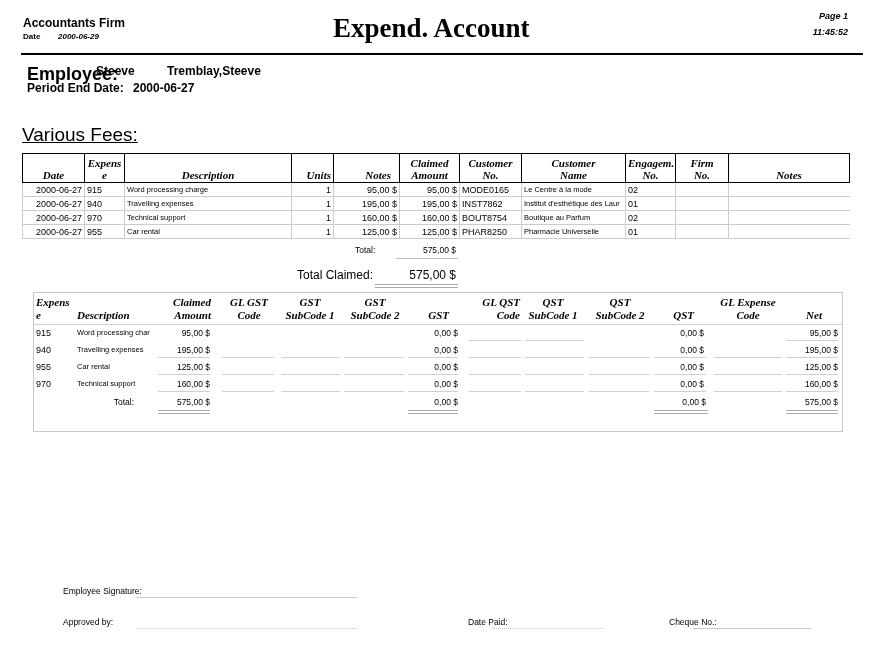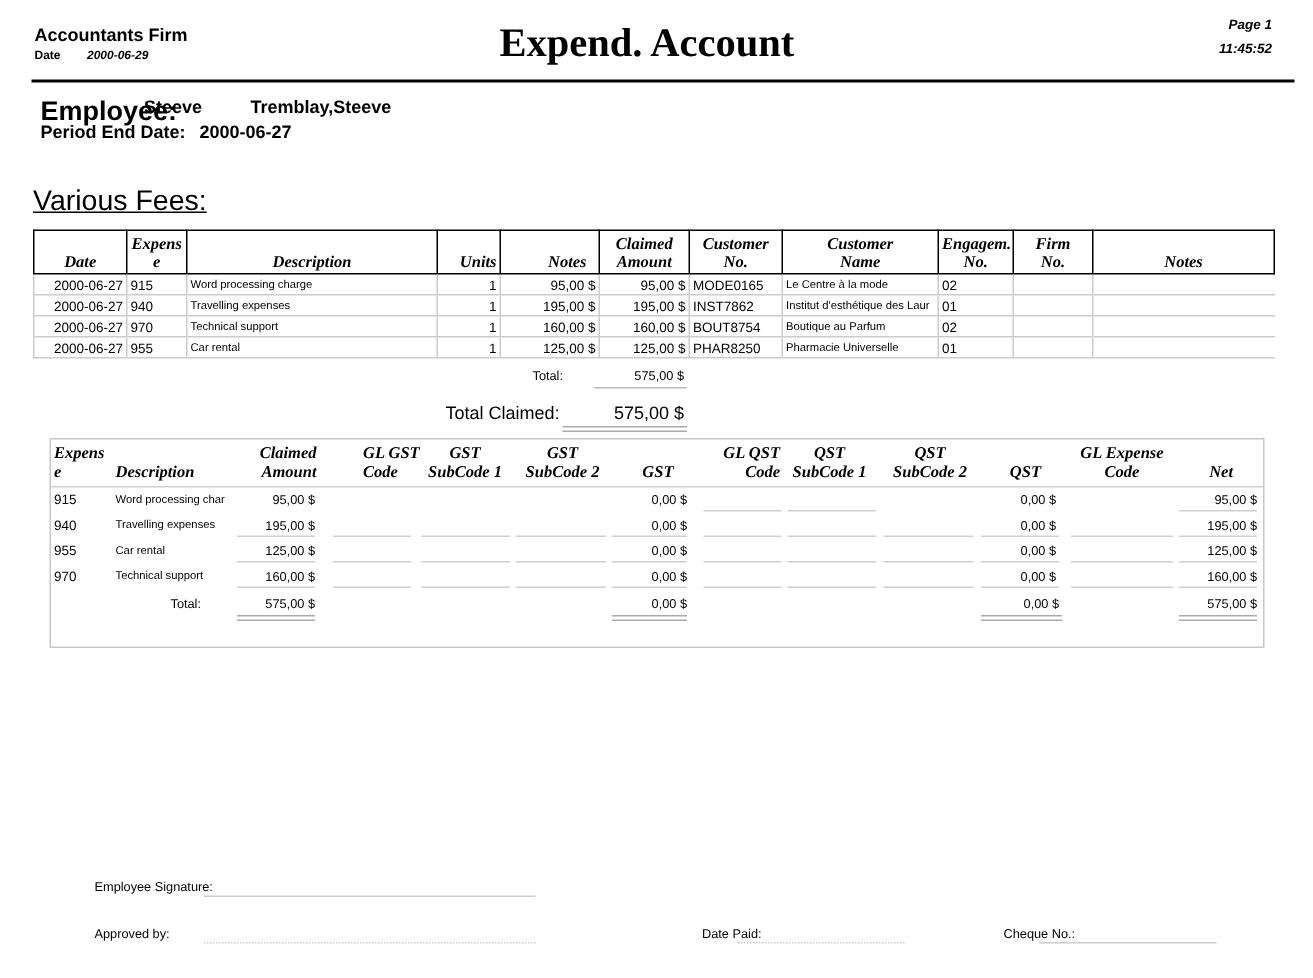--- a/index.html
+++ b/index.html
@@ -155,21 +155,21 @@
 <div class="abs tot-line"></div>
 <div class="abs tc-lbl">Total Claimed:</div>
 <div class="abs tc-val">575,00 $</div>
 <div class="abs tc-line1"></div>
 <div class="abs tc-line2"></div>
 
 <div class="abs glbox">
   <div class="glh" style="left:2px">Expens<br>e</div>
   <div class="glh" style="left:43px;top:16px">Description</div>
   <div class="glh" style="left:133px;width:44px;text-align:right">Claimed<br>Amount</div>
-  <div class="glh" style="left:208px;width:50px;text-align:left">GL GST<br>Code</div>
+  <div class="glh" style="left:190px;width:50px;text-align:center">GL GST<br>Code</div>
   <div class="glh" style="left:246px;width:60px;text-align:center">GST<br>SubCode 1</div>
   <div class="glh" style="left:309px;width:64px;text-align:center">GST<br>SubCode 2</div>
   <div class="glh" style="left:380px;top:16px;width:35px;text-align:right">GST</div>
   <div class="glh" style="left:434px;width:52px;text-align:right">GL QST<br>Code</div>
   <div class="glh" style="left:489px;width:60px;text-align:center">QST<br>SubCode 1</div>
   <div class="glh" style="left:554px;width:64px;text-align:center">QST<br>SubCode 2</div>
   <div class="glh" style="left:630px;top:16px;width:30px;text-align:right">QST</div>
   <div class="glh" style="left:676px;width:76px;text-align:center">GL Expense<br>Code</div>
   <div class="glh" style="left:760px;top:16px;width:28px;text-align:right">Net</div>
   <div class="glhr"></div>

